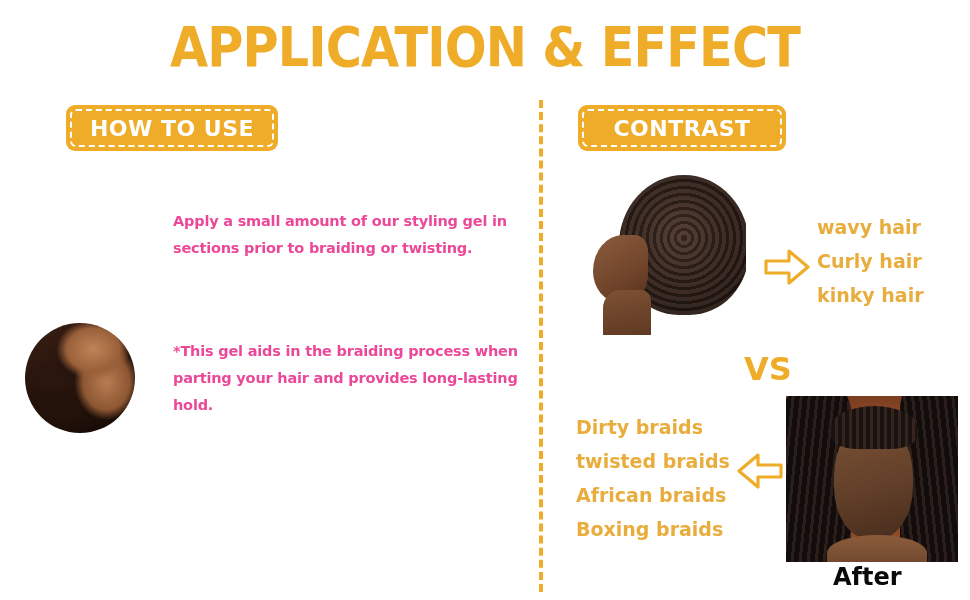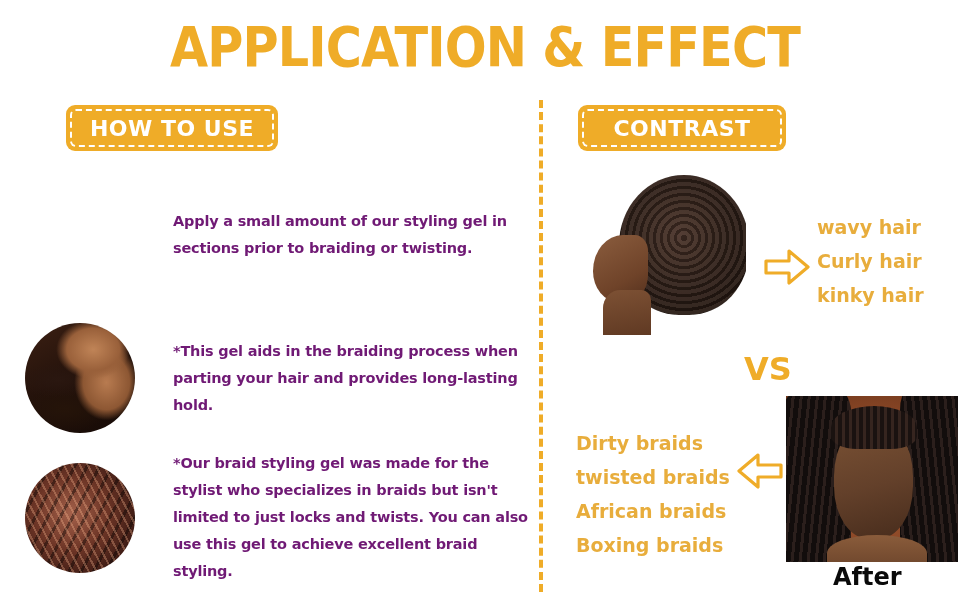--- a/index.html
+++ b/index.html
@@ -87,21 +87,21 @@
   .step-photo {
     width: 110px;
     height: 110px;
     border-radius: 50%;
     flex: 0 0 110px;
     overflow: hidden;
     position: relative;
   }
   .step-text {
     margin-left: 38px;
-    color: #701a75;
+    color: #ec4899;
     font-family: "DejaVu Sans", sans-serif;
     font-weight: 700;
     font-size: 14.5px;
     line-height: 27px;
     letter-spacing: -0.2px;
   }
   .step1 { left: 25px; top: 180px; width: 500px; }
   .step2 { left: 25px; top: 323px; width: 500px; }
   .step3 { left: 25px; top: 450px; width: 510px; }
 
@@ -260,21 +260,21 @@
   .list {
     position: absolute;
     color: #E8AD3C;
     font-family: "DejaVu Sans", sans-serif;
     font-weight: 700;
     font-size: 19px;
     line-height: 34px;
     white-space: nowrap;
   }
   .list-hair   { left: 817px; top: 210px; }
-  .list-braids { left: 576px; top: 410px; margin-top: 16px; }
+  .list-braids { left: 576px; top: 410px; }
 
   
   .arrow {
     position: absolute;
   }
   .arrow-right { left: 764px; top: 248px; }
   .arrow-left  { left: 737px; top: 452px; }
 </style>
 </head>
 <body>
@@ -296,24 +296,20 @@
   <div class="step step1">
     <div class="step-photo ph1"></div>
     <div class="step-text">Apply a small amount of our styling gel in sections prior to braiding or twisting.</div>
   </div>
 
   <div class="step step2">
     <div class="step-photo ph2"></div>
     <div class="step-text">*This gel aids in the braiding process when parting your hair and provides long-lasting hold.</div>
   </div>
 
-  <div class="step step3">
-    <div class="step-photo ph3"></div>
-    <div class="step-text">*Our braid styling gel was made for the stylist who specializes in braids but isn't limited to just locks and twists. You can also use this gel to achieve excellent braid styling.</div>
-  </div>
 
   <div class="before-photo">
     <div class="before-hair"></div>
     <div class="before-face"></div>
     <div class="before-neck"></div>
   </div>
 
   <div class="label-vs">VS</div>
 
   <div class="after-photo">

